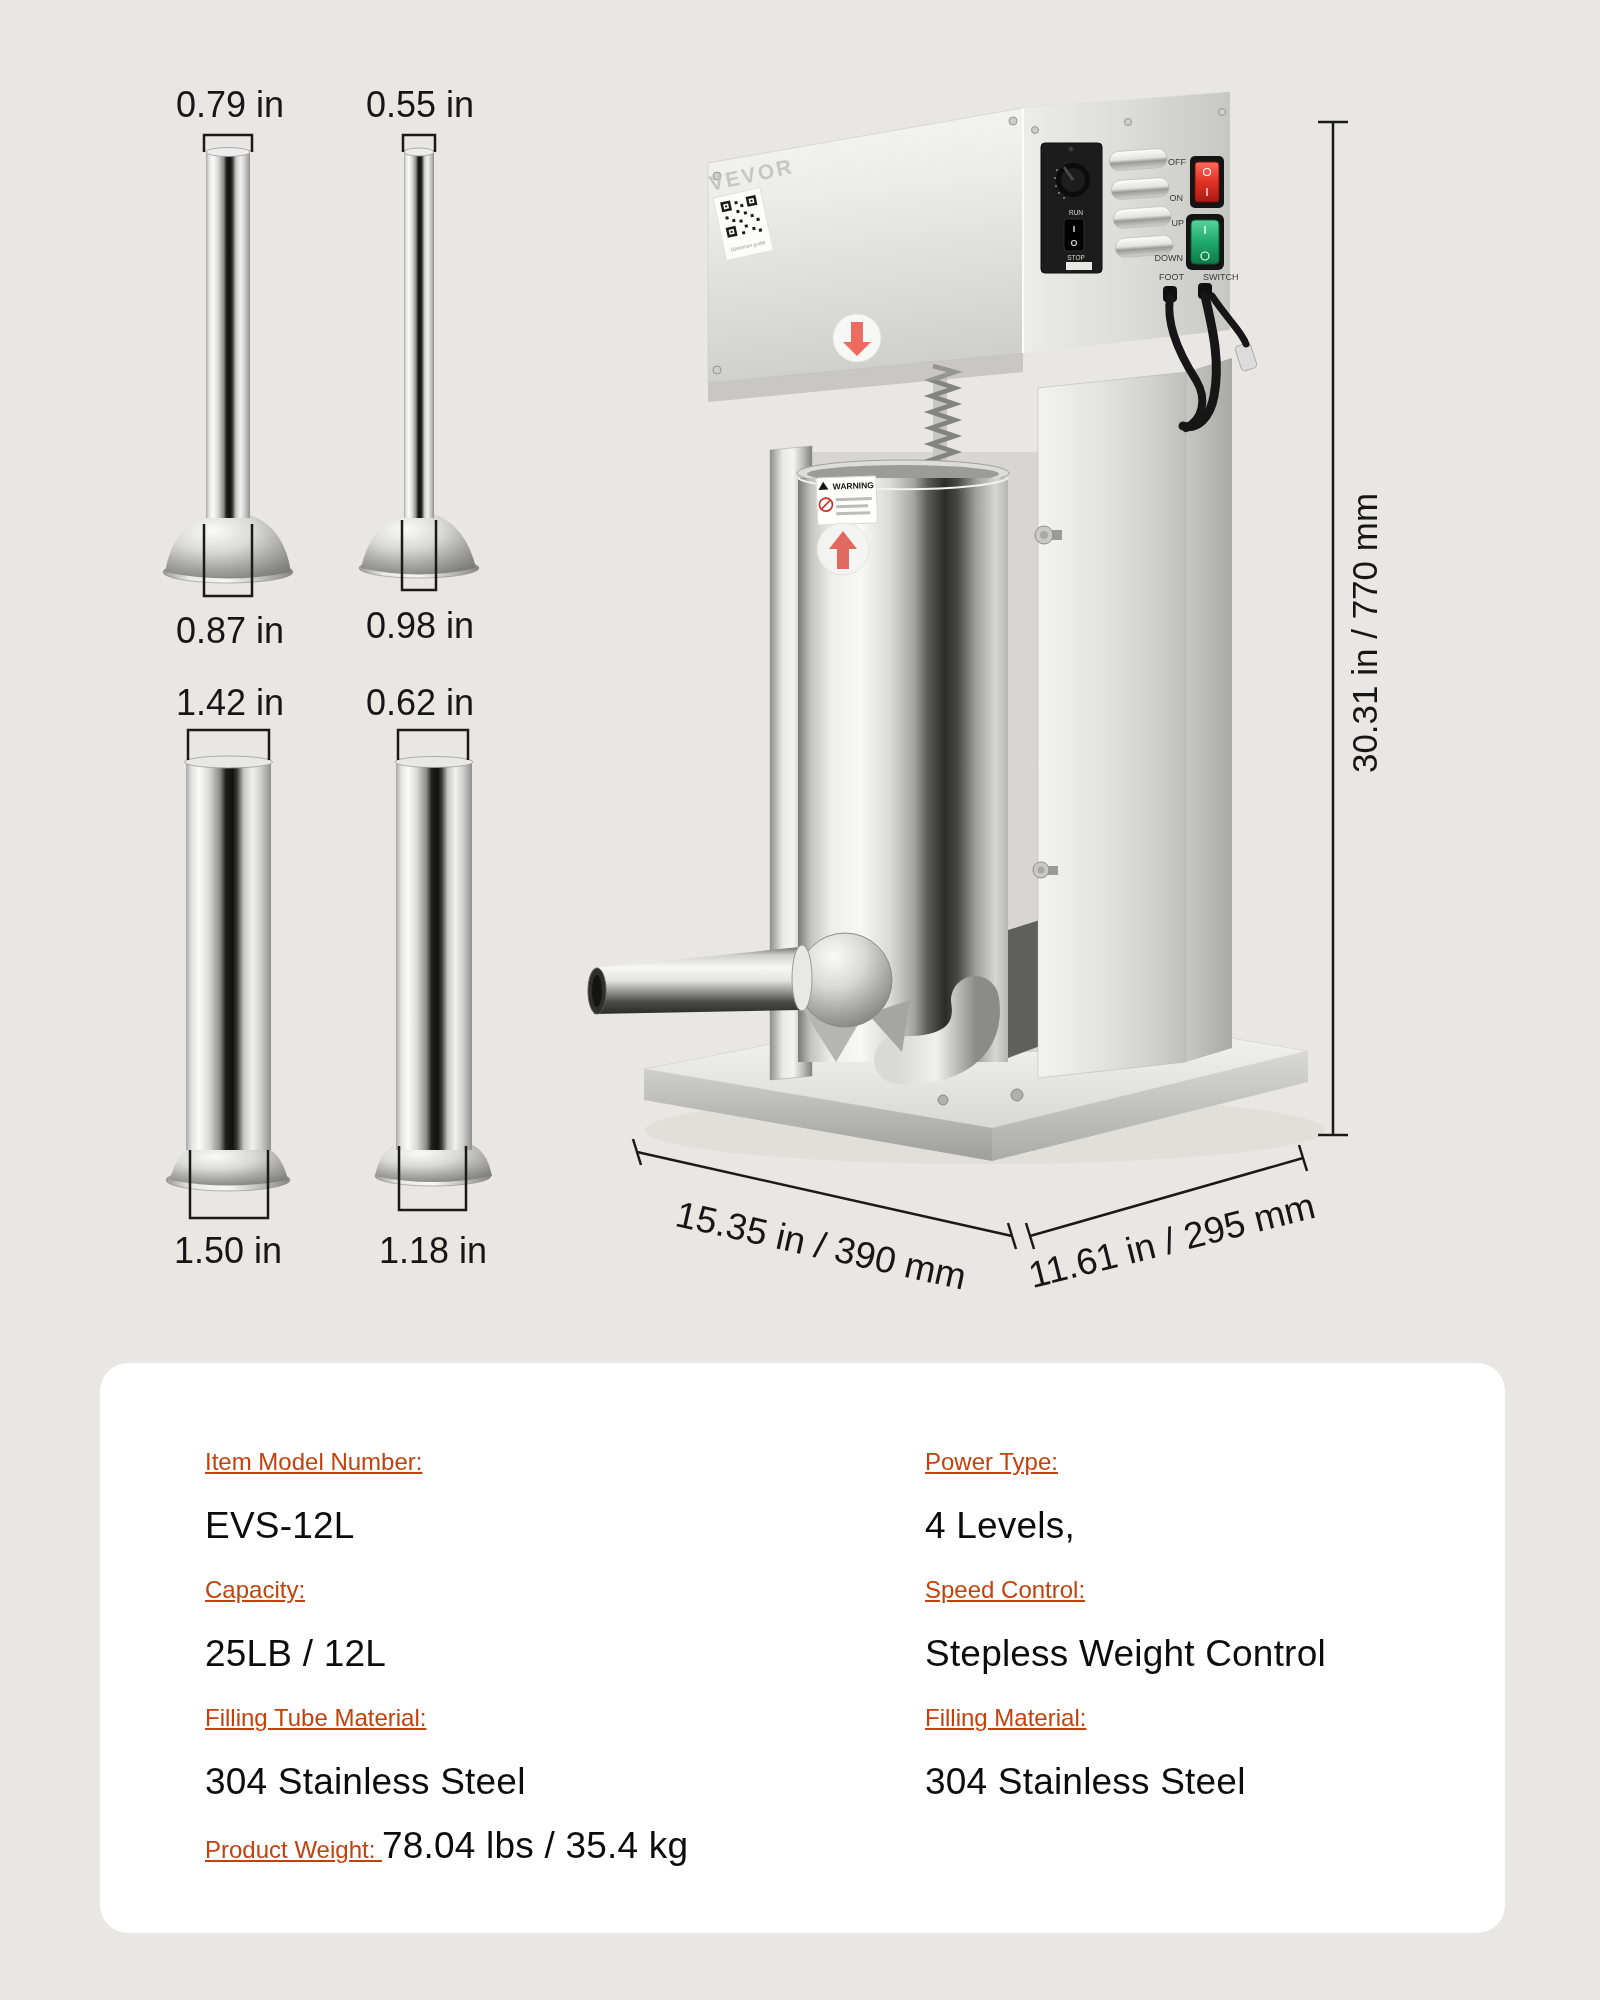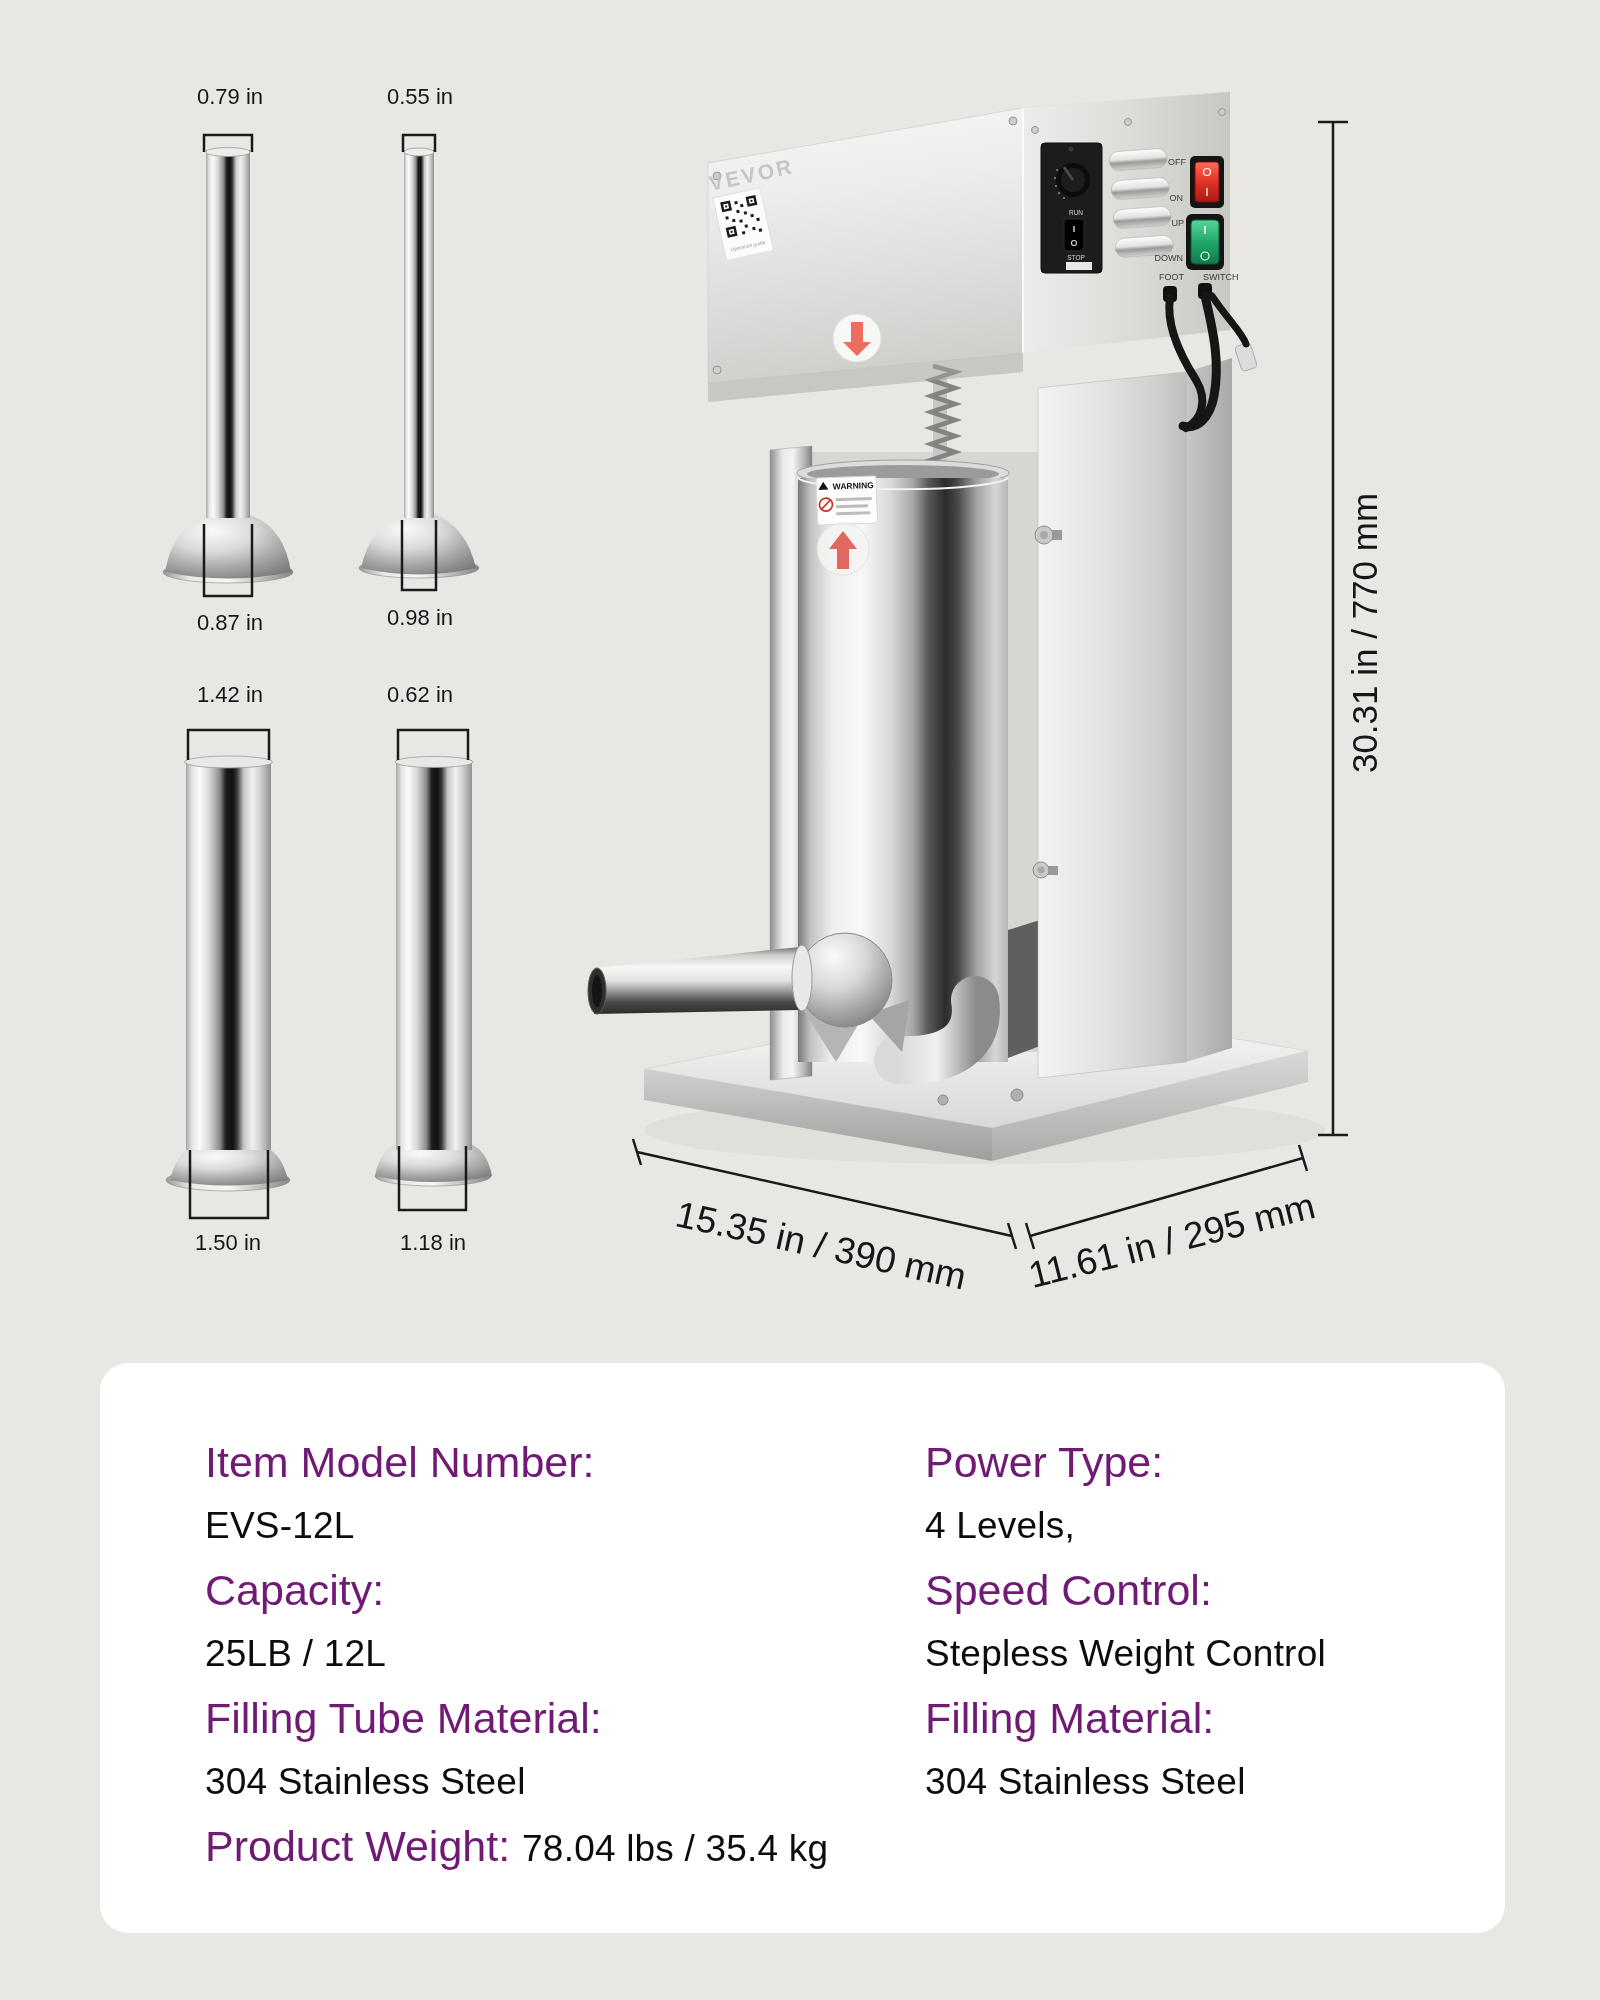--- a/index.html
+++ b/index.html
@@ -1,27 +1,27 @@
 <!DOCTYPE html>
 <html><head>
 <meta charset="utf-8">
 <style>
   html,body{margin:0;padding:0;background:#e8e7e3;}
   .page{position:relative;width:1600px;height:2000px;background:#e8e7e3;
         font-family:"Liberation Sans", sans-serif;overflow:hidden;}
   svg{position:absolute;left:0;top:0;}
   svg text{font-family:"Liberation Sans", sans-serif;}
-  .dim{position:absolute;font-size:22px;color:#161616;text-align:center;}
+  .dim{position:absolute;font-size:36px;color:#161616;text-align:center;}
   .dim-rot{position:absolute;font-size:35px;color:#161616;text-align:center;}
   .card{position:absolute;left:100px;top:1363px;width:1405px;height:570px;
         background:#ffffff;border-radius:28px;}
   .col{position:absolute;top:80px;display:flex;flex-direction:column;}
   .col-left{left:105px;}
   .col-right{left:825px;}
-  .lbl{font-size:43px;font-weight:400;color:#701a75;line-height:38px;margin-bottom:26px;}
+  .lbl{font-size:24px;font-weight:400;color:#c2410c;line-height:38px;margin-bottom:26px;text-decoration:underline;}
   .val{font-size:37px;font-weight:400;color:#0c0c0c;line-height:38px;margin-bottom:26px;letter-spacing:.2px;}
   .inline-row{line-height:38px;white-space:nowrap;}
   .inline-row .lbl,.inline-row .val{display:inline;margin:0;}
 </style>
 </head>
 <body>
 
 <div class="page">
 
   <svg width="1600" height="2000" viewBox="0 0 1600 2000">

